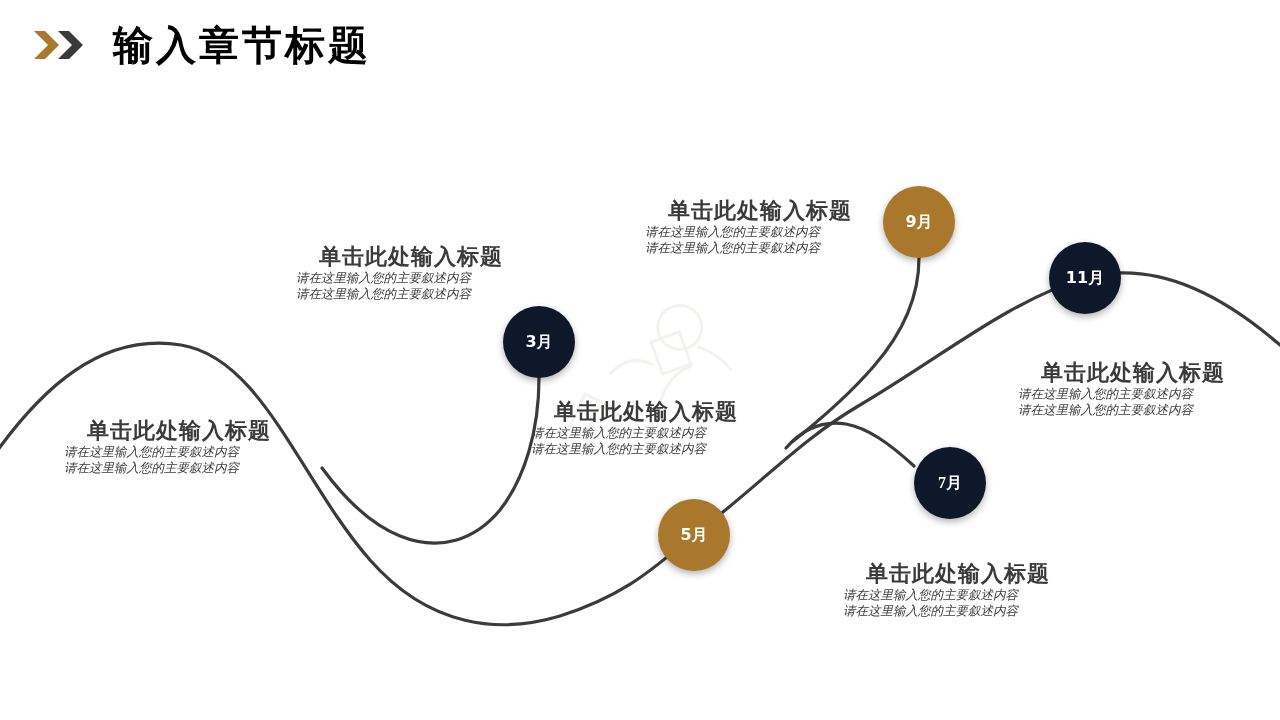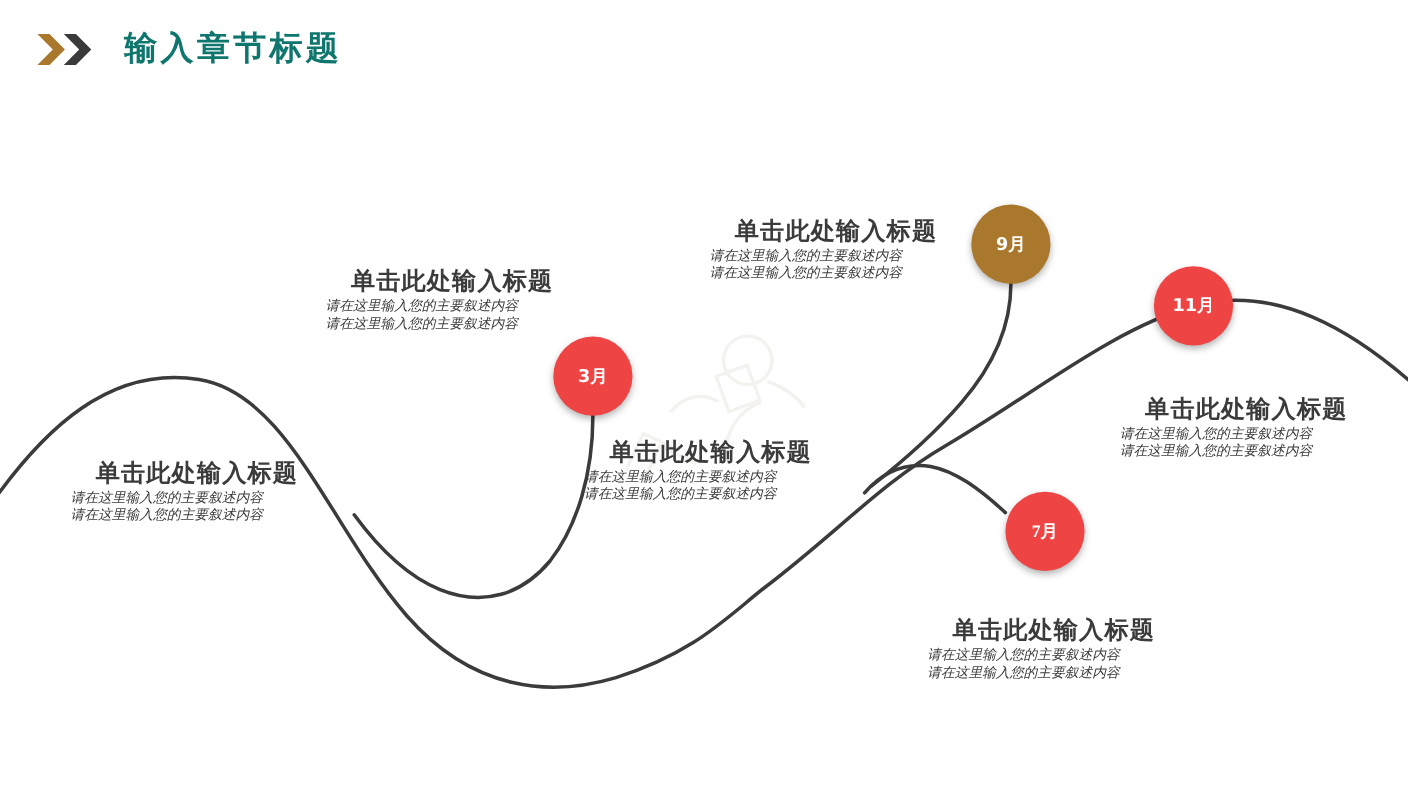--- a/index.html
+++ b/index.html
@@ -13,22 +13,22 @@
 
   
   .header { position:absolute; left:0; top:0; width:100%; height:92px; }
   .chev-wrap { position:absolute; left:32px; top:28px; width:66px; height:34px; }
   .chev { position:absolute; top:0; width:34px; height:34px; }
   .chev svg { display:block; width:100%; height:100%; }
   .chev-gold { left:0; }
   .chev-dark { left:24px; }
   .page-title {
     position:absolute; left:113px; top:26px;
-    font-size:30px; font-weight:bold; letter-spacing:3px;
-    color:#0f766e; line-height:38px; white-space:nowrap;
+    font-size:40px; font-weight:bold; letter-spacing:3px;
+    color:#000000; line-height:38px; white-space:nowrap;
   }
 
   
   .stage { position:absolute; left:0; top:0; width:1280px; height:720px; }
   .curves { position:absolute; left:0; top:0; width:1280px; height:720px; }
   .curves path { fill:none; stroke:#3b3b3b; stroke-width:3.2; stroke-linecap:round; }
 
   
   .watermark {
     position:absolute; left:545px; top:300px;
@@ -37,21 +37,21 @@
   .watermark svg { width:100%; height:100%; display:block; }
 
   
   .node {
     position:absolute; width:72px; height:72px; border-radius:50%;
     display:flex; align-items:center; justify-content:center;
     color:#fff; font-size:16px; font-weight:bold; letter-spacing:0px;
     box-shadow:0 3px 7px rgba(0,0,0,0.30);
   }
   .node.gold { background:#a9782c; }
-  .node.dark { background:#ef4444; }
+  .node.dark { background:#0f172a; }
 
   
   .block { position:absolute; width:230px; }
   .block .b-title {
     font-size:22px; font-weight:bold; color:#3b3b3b;
     letter-spacing:1px; text-align:center; line-height:23px;
     margin-bottom:2px; white-space:nowrap;
   }
   .block .b-line {
     font-size:12.5px; color:#3b3b3b; line-height:16px;
@@ -114,20 +114,23 @@
         <path d="M118 44 l30 0 l0 34 l-30 0 z"></path>
         <path d="M160 64 q18 14 24 34"></path>
         <path d="M68 60 q26 -14 44 6"></path>
       </g>
     </svg>
   </div>
 
   <div class="node dark" style="left:503px; top:306px;">
     <span>3月</span>
   </div>
+  <div class="node gold" style="left:658px; top:499px;">
+    <span>5月</span>
+  </div>
   <div class="node dark" style="left:914px; top:447px;font-family:Liberation Serif, serif;">
     <span>7月</span>
   </div>
   <div class="node gold" style="left:883px; top:186px;">
     <span>9月</span>
   </div>
   <div class="node dark" style="left:1049px; top:242px;">
     <span>11月</span>
   </div>
 

